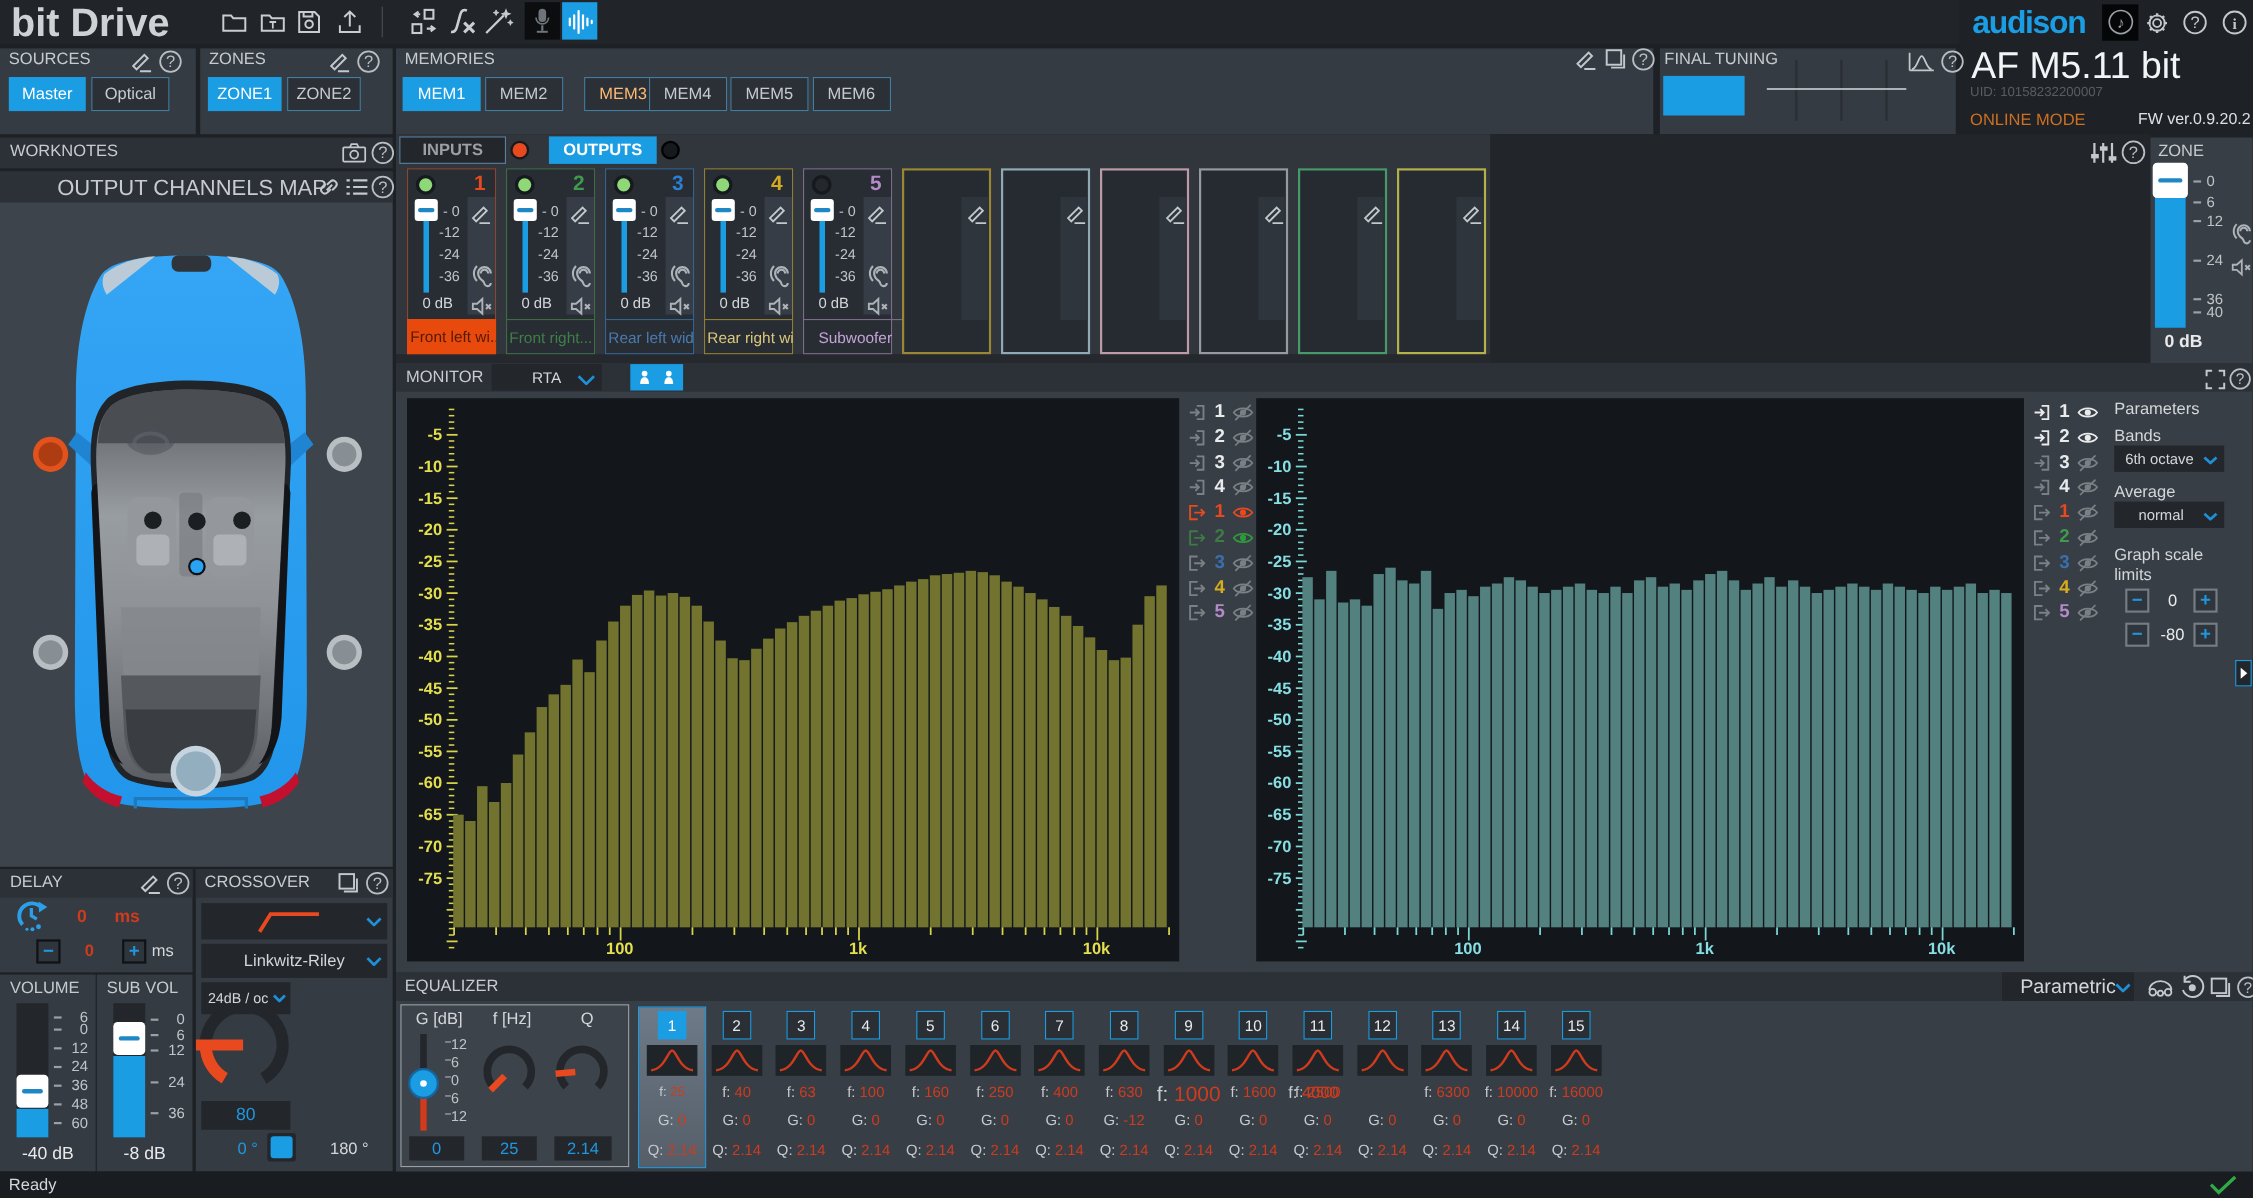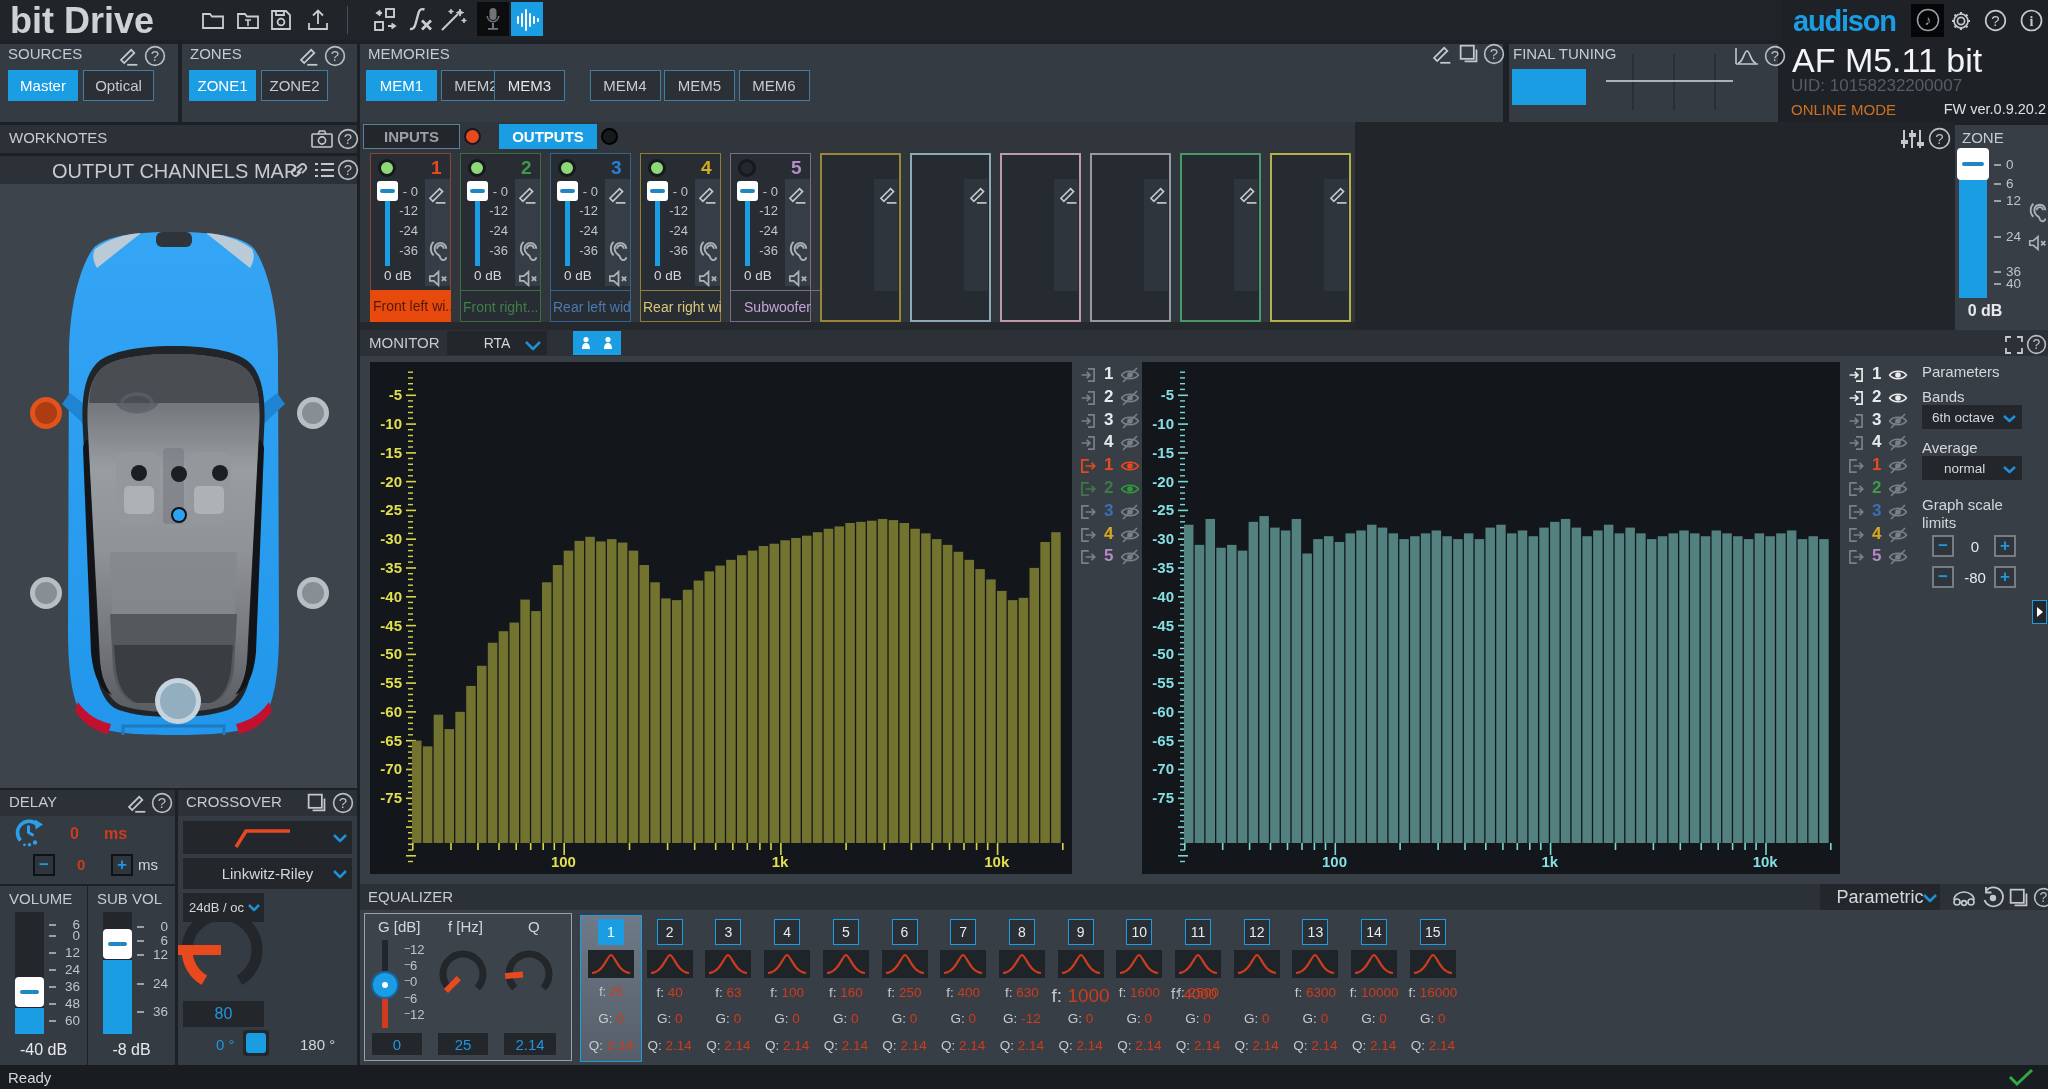--- a/index.html
+++ b/index.html
@@ -87,21 +87,21 @@
   </svg>
 <svg class="a" width="23" height="23" viewBox="0 0 23 23" style="left:1984px;top:9px;">
     <circle cx="11.5" cy="11.5" r="9.8" fill="none" stroke="#c3c8cc" stroke-width="1.7"></circle>
     <text x="11.5" y="16.79" font-size="15" fill="#c3c8cc" text-anchor="middle" font-family="Liberation Sans">?</text>
   </svg>
 <svg class="a" width="23" height="23" viewBox="0 0 23 23" style="left:2020px;top:9px;">
     <circle cx="11.5" cy="11.5" r="10" fill="none" stroke="#c3c8cc" stroke-width="1.7"></circle>
     <text x="11.5" y="17" font-size="14" fill="#c3c8cc" text-anchor="middle" font-family="Liberation Serif" font-weight="bold">i</text>
   </svg>
 <div class="a" style="left:1792px;top:41px;font-size:34px;color:#f2f4f5;white-space:nowrap;">AF M5.11 bit</div>
-<div class="a" style="left:1791px;top:76px;font-size:17px;color:#575d64;white-space:nowrap;">UID: 10158232200007</div>
+<div class="a" style="left:1791px;top:76px;font-size:12px;color:#575d64;white-space:nowrap;">UID: 10158232200007</div>
 <div class="a" style="left:1791px;top:101px;font-size:15px;color:#cf7020;white-space:nowrap;">ONLINE MODE</div>
 <div class="a" style="left:1942px;top:101px;font-size:14.5px;color:#dde0e3;white-space:nowrap;width:104px;text-align:right;">FW ver.0.9.20.2</div>
 <div class="a" style="left:0px;top:44px;width:178px;height:78px;background:#353b42;"></div>
 <div class="a" style="left:8px;top:45px;font-size:15px;color:#c7cbcf;white-space:nowrap;">SOURCES</div>
 <svg class="a" width="22" height="22" viewBox="0 0 22 22" style="left:118px;top:45px;">
     <g stroke="#c3c8cc" stroke-width="1.76" fill="none">
       <path d="M3.08 14.96 L13.2 4.84 L16.28 7.92 L6.16 18.04 Z"></path>
       <line x1="9.24" y1="19.8" x2="19.36" y2="19.8"></line>
     </g>
   </svg>
@@ -138,21 +138,21 @@
       <rect x="2.6399999999999997" y="2.6399999999999997" width="13.2" height="13.2"></rect>
       <path d="M18.48 6.6 L18.48 18.48 L6.6 18.48"></path>
     </g>
   </svg>
 <svg class="a" width="22" height="22" viewBox="0 0 22 22" style="left:1483px;top:43px;">
     <circle cx="11.0" cy="11.0" r="9.4" fill="none" stroke="#b9bec3" stroke-width="1.6"></circle>
     <text x="11.0" y="16.06" font-size="15" fill="#b9bec3" text-anchor="middle" font-family="Liberation Sans">?</text>
   </svg>
 <div class="a" style="left:366.0px;top:70px;width:71px;height:31px;background:#1b9de4;color:#ffffff;display:flex;align-items:center;justify-content:center;font-size:15px;">MEM1</div>
 <div class="a" style="left:440.5px;top:70px;width:71px;height:31px;background:#2b3036;color:#c7cbcf;border:1px solid #417da0;display:flex;align-items:center;justify-content:center;font-size:15px;">MEM2</div>
-<div class="a" style="left:494px;top:70px;width:71px;height:31px;background:#2b3036;color:#e5e5e5;border:1px solid #417da0;display:flex;align-items:center;justify-content:center;font-size:15px;">MEM3</div>
+<div class="a" style="left:531px;top:70px;width:71px;height:31px;background:#2b3036;color:#fdba74;border:1px solid #417da0;display:flex;align-items:center;justify-content:center;font-size:15px;">MEM3</div>
 <div class="a" style="left:589.5px;top:70px;width:71px;height:31px;background:#2b3036;color:#c7cbcf;border:1px solid #417da0;display:flex;align-items:center;justify-content:center;font-size:15px;">MEM4</div>
 <div class="a" style="left:664.0px;top:70px;width:71px;height:31px;background:#2b3036;color:#c7cbcf;border:1px solid #417da0;display:flex;align-items:center;justify-content:center;font-size:15px;">MEM5</div>
 <div class="a" style="left:738.5px;top:70px;width:71px;height:31px;background:#2b3036;color:#c7cbcf;border:1px solid #417da0;display:flex;align-items:center;justify-content:center;font-size:15px;">MEM6</div>
 <div class="a" style="left:1509px;top:44px;width:269px;height:78px;background:#353b42;"></div>
 <div class="a" style="left:1513px;top:45px;font-size:15px;color:#c7cbcf;white-space:nowrap;">FINAL TUNING</div>
 <svg class="a" width="26" height="22" viewBox="0 0 26 22" style="left:1734px;top:45px;">
     <g fill="none" stroke="#c3c8cc" stroke-width="1.6">
       <path d="M2 19 L2 3 M2 19 L24 19"></path>
       <path d="M4 18 C9 18 10 6 13 6 C16 6 17 18 22 18"></path>
     </g>

